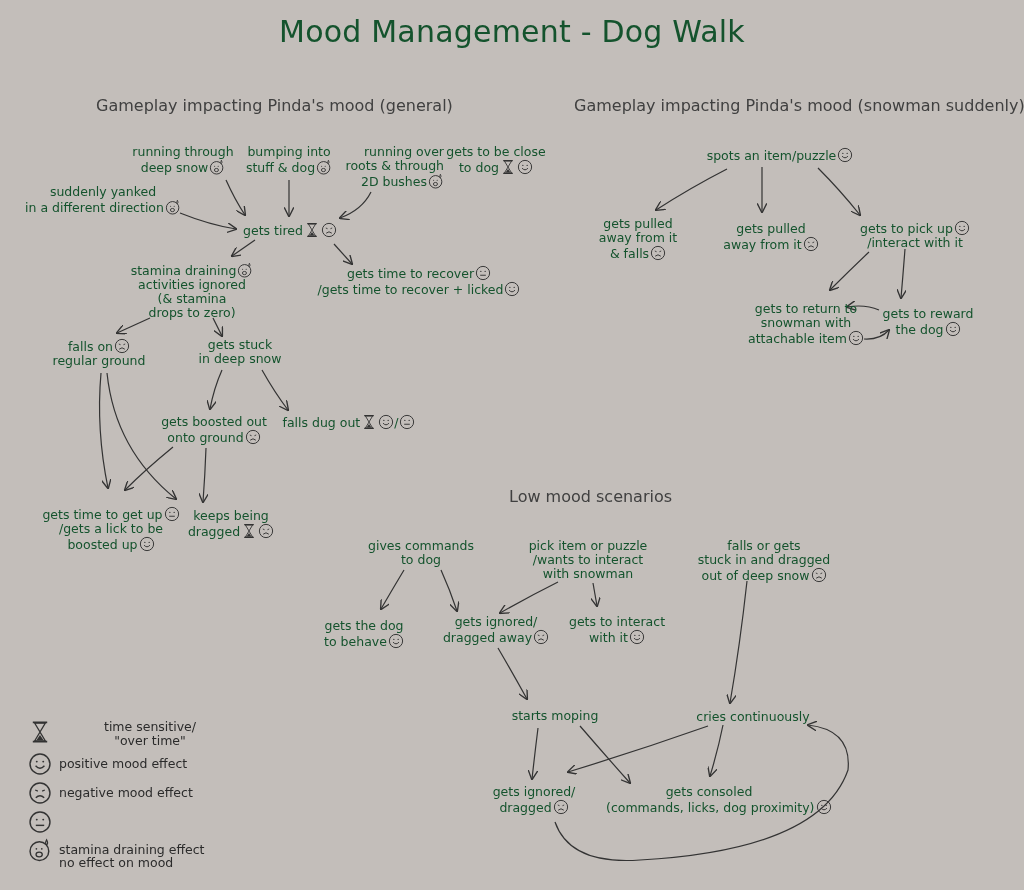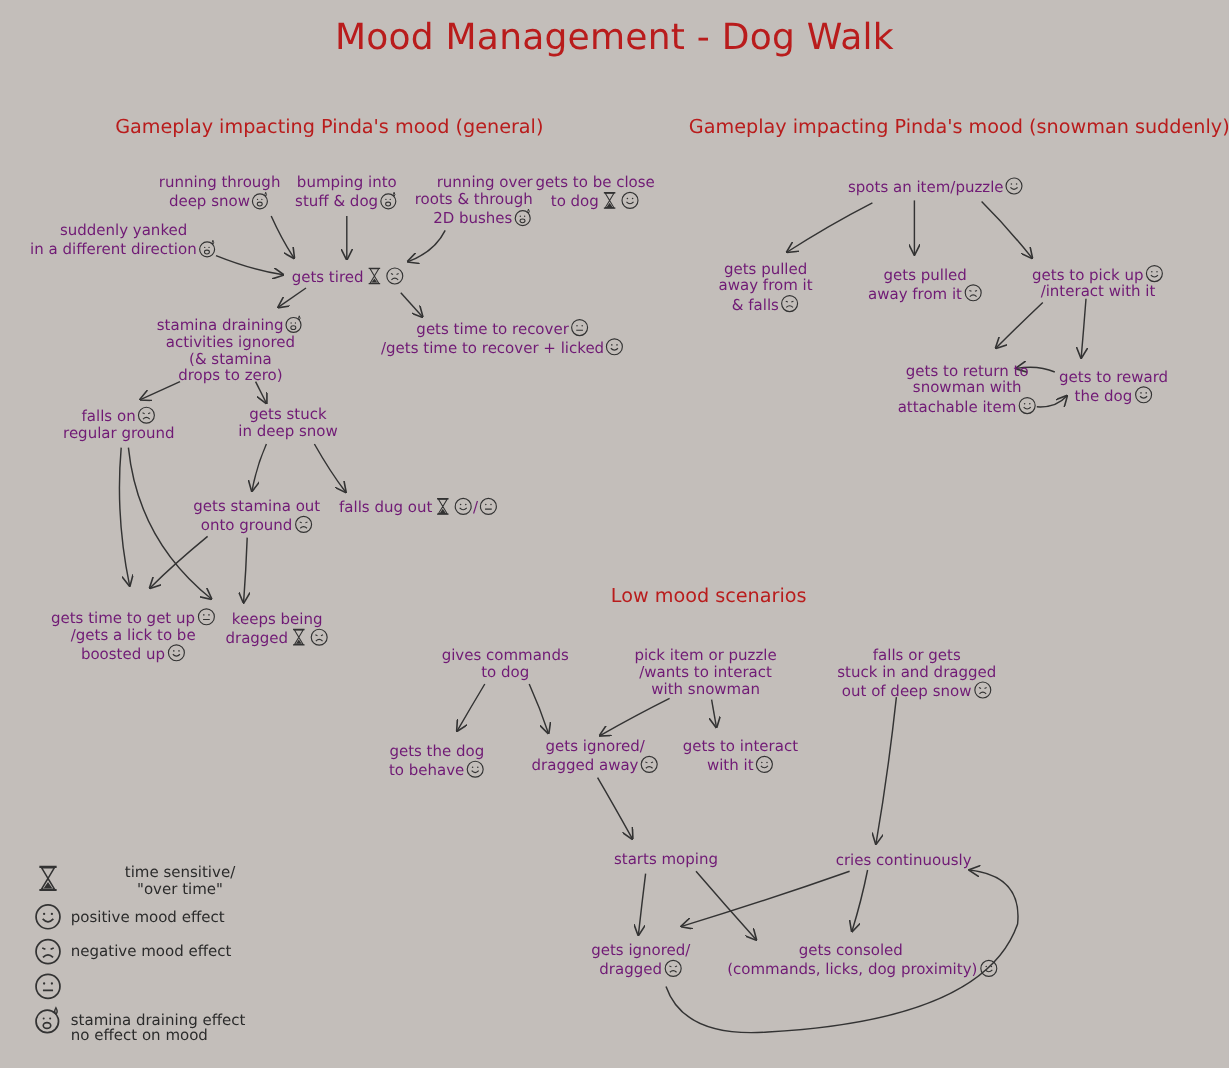--- a/index.html
+++ b/index.html
@@ -7,29 +7,29 @@
       width: 1024px; height: 890px;
       background: #c3beba;
       position: relative;
       overflow: hidden;
       font-family: "DejaVu Sans", sans-serif;
       color: #2b2b2b;
     }
     #arrows { position: absolute; left: 0; top: 0; width: 1024px; height: 890px; pointer-events: none; }
     .title {
       position: absolute; left: 0; width: 1024px; top: 14px;
-      text-align: center; font-size: 30px; color: #b91c1c;
+      text-align: center; font-size: 30px; color: #14532d;
       letter-spacing: 0.2px;
     }
     .section-title {
-      position: absolute; font-size: 16px; color: #b91c1c; white-space: nowrap;
+      position: absolute; font-size: 16px; color: #404040; white-space: nowrap;
     }
     .node {
       position: absolute; font-size: 12.5px; line-height: 14px;
-      text-align: center; white-space: nowrap; color: #701a75;
+      text-align: center; white-space: nowrap; color: #14532d;
     }
     .node .line { display: block; }
     .ic {
       display: inline-block; width: 16px; height: 16px; vertical-align: -3px;
       margin-left: 1px;
     }
     .ic svg { width: 16px; height: 16px; display: block; }
     .legend { position: absolute; left: 28px; top: 720px; }
     .legend-item { position: absolute; left: 0; white-space: nowrap; font-size: 12.5px; line-height: 14px; }
     .legend-item .lic { position: absolute; left: 0; width: 24px; height: 24px; }
@@ -188,21 +188,21 @@
             <path d="M6,7.5 L8.2,8.4 M14,7.5 L11.8,8.4" stroke="#333" stroke-width="1.1"></path>
             <path d="M6.5,14 Q10,10.5 13.5,14" fill="none" stroke="#333" stroke-width="1.2"></path>
           </svg></span></span>
       <span class="line"><span>regular ground</span></span>
     </div>
     <div class="node" style="left: 190px; top: 338px; width: 100px;">
       <span class="line"><span>gets stuck</span></span>
       <span class="line"><span>in deep snow</span></span>
     </div>
     <div class="node" style="left: 150px; top: 415px; width: 128px;">
-      <span class="line"><span>gets stamina out</span></span>
+      <span class="line"><span>gets boosted out</span></span>
       <span class="line"><span>onto ground</span><span class="ic"><svg viewBox="0 0 20 20">
             <circle cx="10" cy="10" r="8.3" fill="none" stroke="#333" stroke-width="1.2"></circle>
             <path d="M6,7.5 L8.2,8.4 M14,7.5 L11.8,8.4" stroke="#333" stroke-width="1.1"></path>
             <path d="M6.5,14 Q10,10.5 13.5,14" fill="none" stroke="#333" stroke-width="1.2"></path>
           </svg></span></span>
     </div>
     <div class="node" style="left: 278px; top: 414px; width: 142px;">
       <span class="line"><span>falls dug out</span><span class="ic"><svg viewBox="0 0 20 20">
             <path d="M4,2 L16,2 M4,18 L16,18" stroke="#333" stroke-width="1.4"></path>
             <path d="M5.5,2.5 L14.5,2.5 L10,10 L14.5,17.5 L5.5,17.5 L10,10 Z" fill="none" stroke="#333" stroke-width="1.1"></path>

